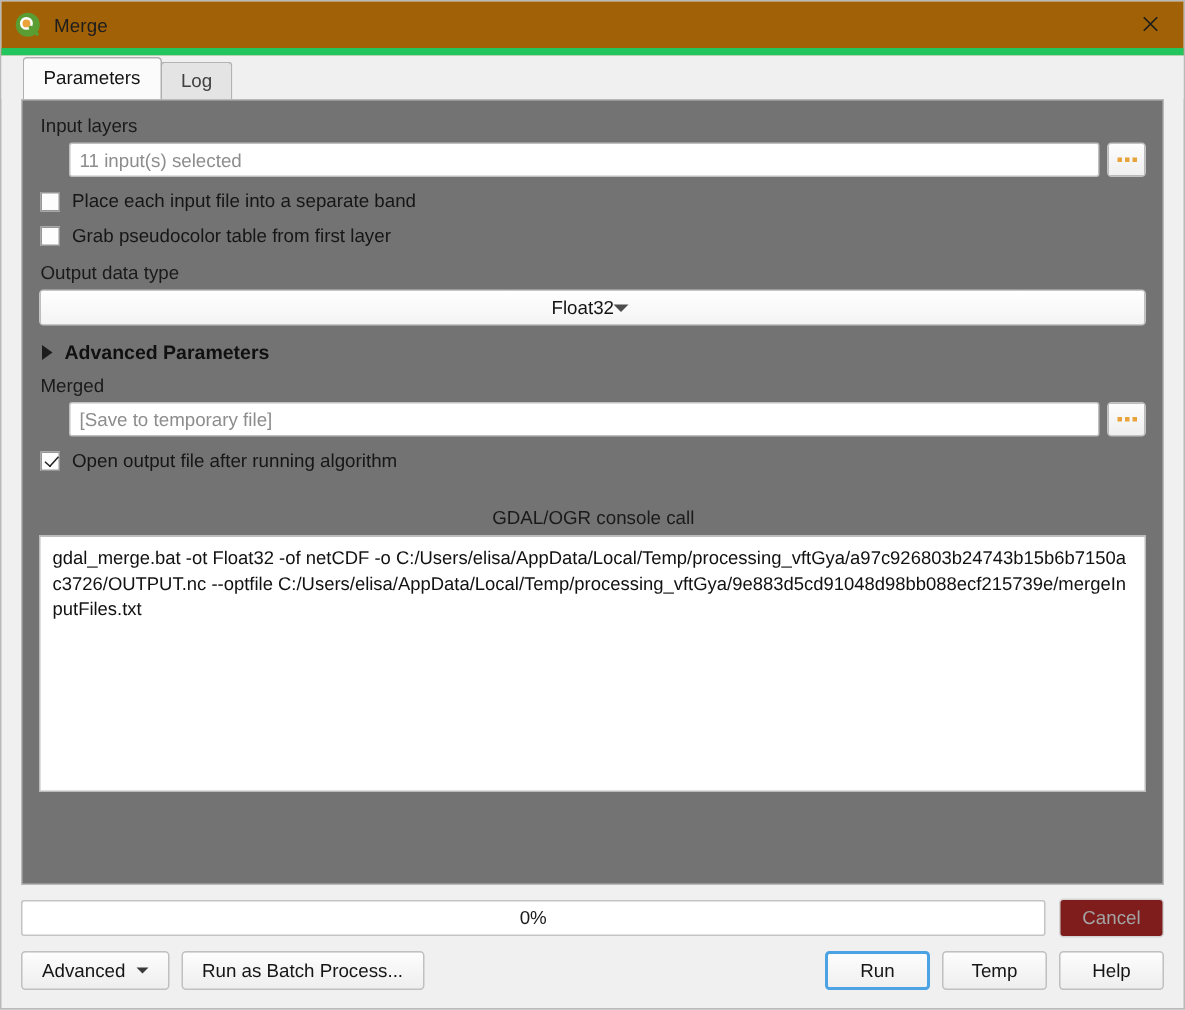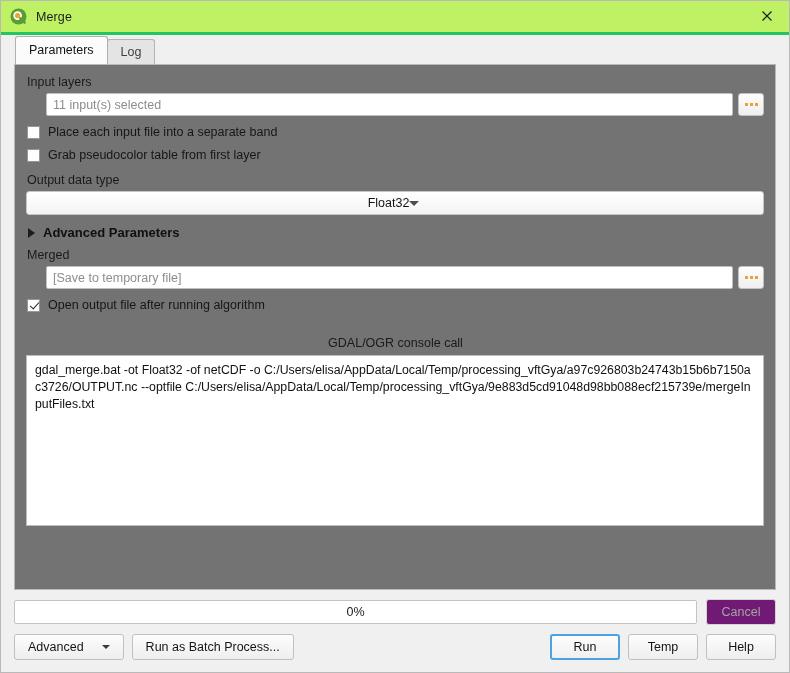--- a/index.html
+++ b/index.html
@@ -22,25 +22,25 @@
     background: #f0f0f0;
     border: 1px solid #b9b9b9;
     display: flex;
     flex-direction: column;
     position: relative;
   }
   
   .titlebar {
     height: 31px;
     min-height: 31px;
-    background: #bef264;
+    background: #a16207;
     display: flex;
     align-items: center;
     padding: 0 0 0 9px;
-    border-bottom: 3px solid #22c55e;
+    border-bottom: 5px solid #22c55e;
     position: relative;
   }
   .qgis-logo {
     width: 17px;
     height: 17px;
     position: relative;
     flex: 0 0 auto;
     margin-right: 9px;
   }
   .titlebar-title {
@@ -258,34 +258,34 @@
     border: 1px solid #c0c0c0;
     border-radius: 3px;
     background: linear-gradient(#fdfdfd, #eeeeee);
     font-size: 12.5px;
     color: #151515;
     display: inline-flex;
     align-items: center;
     justify-content: center;
     padding: 0 13px;
   }
-  .btn.disabled { color: #a4a4a4; background: #701a75; border-color: #d4d4d4; }
+  .btn.disabled { color: #a4a4a4; background: #7f1d1d; border-color: #d4d4d4; }
   .btn.default {
     border: 2px solid #4ba3e3;
     background: linear-gradient(#fdfdfd, #f0f0f0);
   }
   .buttons-row {
     display: flex;
     align-items: center;
     margin-top: 9px;
   }
   .btn-split {
     display: inline-flex;
     align-items: center;
-    gap: 18px;
+    gap: 7px;
   }
   .mini-caret {
     width: 0; height: 0;
     border-left: 4px solid transparent;
     border-right: 4px solid transparent;
     border-top: 4px solid #3a3a3a;
   }
   .spacer { flex: 1 1 auto; }
   .gap { width: 8px; }
 </style>

